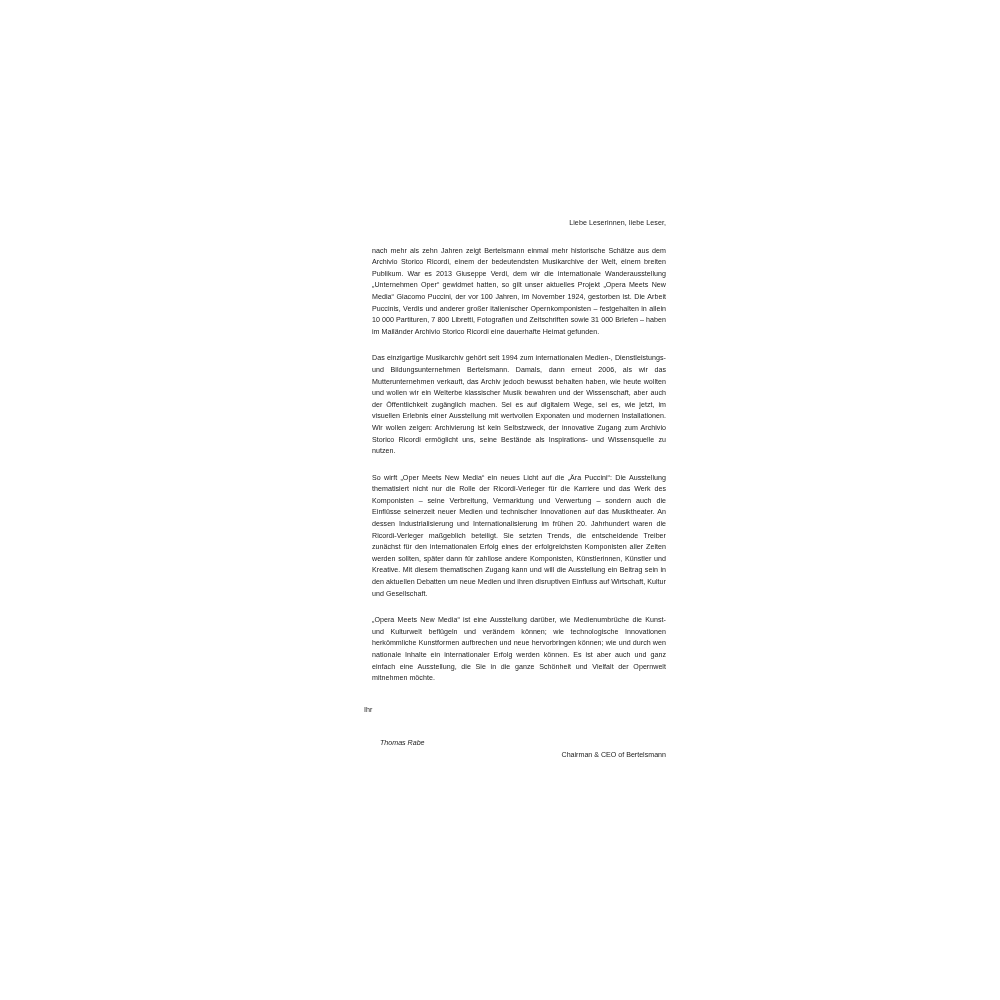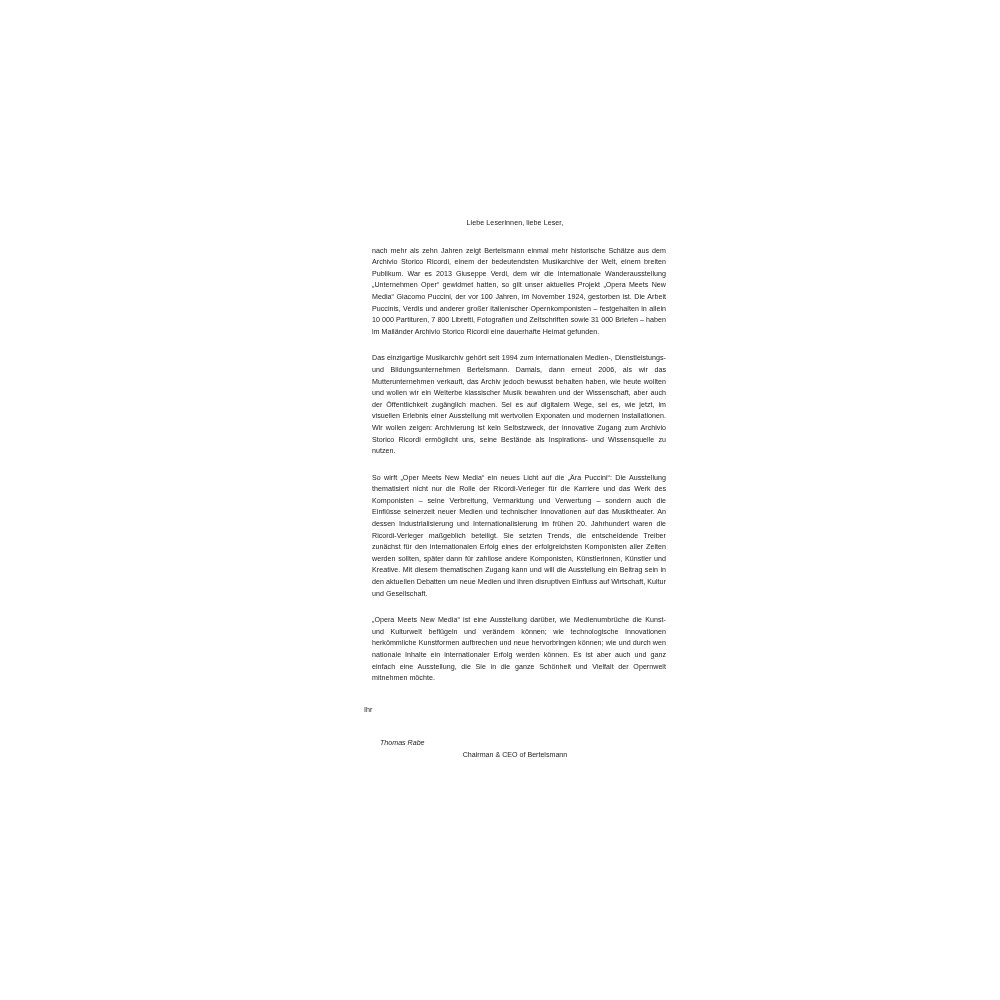--- a/index.html
+++ b/index.html
@@ -24,21 +24,21 @@
     position: absolute;
     left: 364px;
     top: 218px;
     width: 302px;
   }
   .salutation {
     font-size: 7.1px;
     line-height: 11.6px;
     letter-spacing: 0.01em;
     margin: 0 0 16px 0;
-    text-align: center;
+    text-align: right;
   }
   .para {
     font-size: 7.1px;
     line-height: 11.6px;
     letter-spacing: 0.005em;
     margin: 0 0 15px 8px;
     text-align: justify;
     text-justify: inter-word;
     hyphens: manual;
   }
@@ -55,21 +55,21 @@
     font-size: 7.1px;
     line-height: 11.6px;
     font-style: italic;
     margin: 22px 0 0 16px;
     text-align: left;
   }
   .sign-title {
     font-size: 7.1px;
     line-height: 11.6px;
     margin: 0;
-    text-align: center;
+    text-align: right;
   }
 </style>
 </head>
 <body>
 
 <div class="page">
   <div class="letter-block">
 
     <p class="salutation">Liebe Leserinnen, liebe Leser,</p>
 

